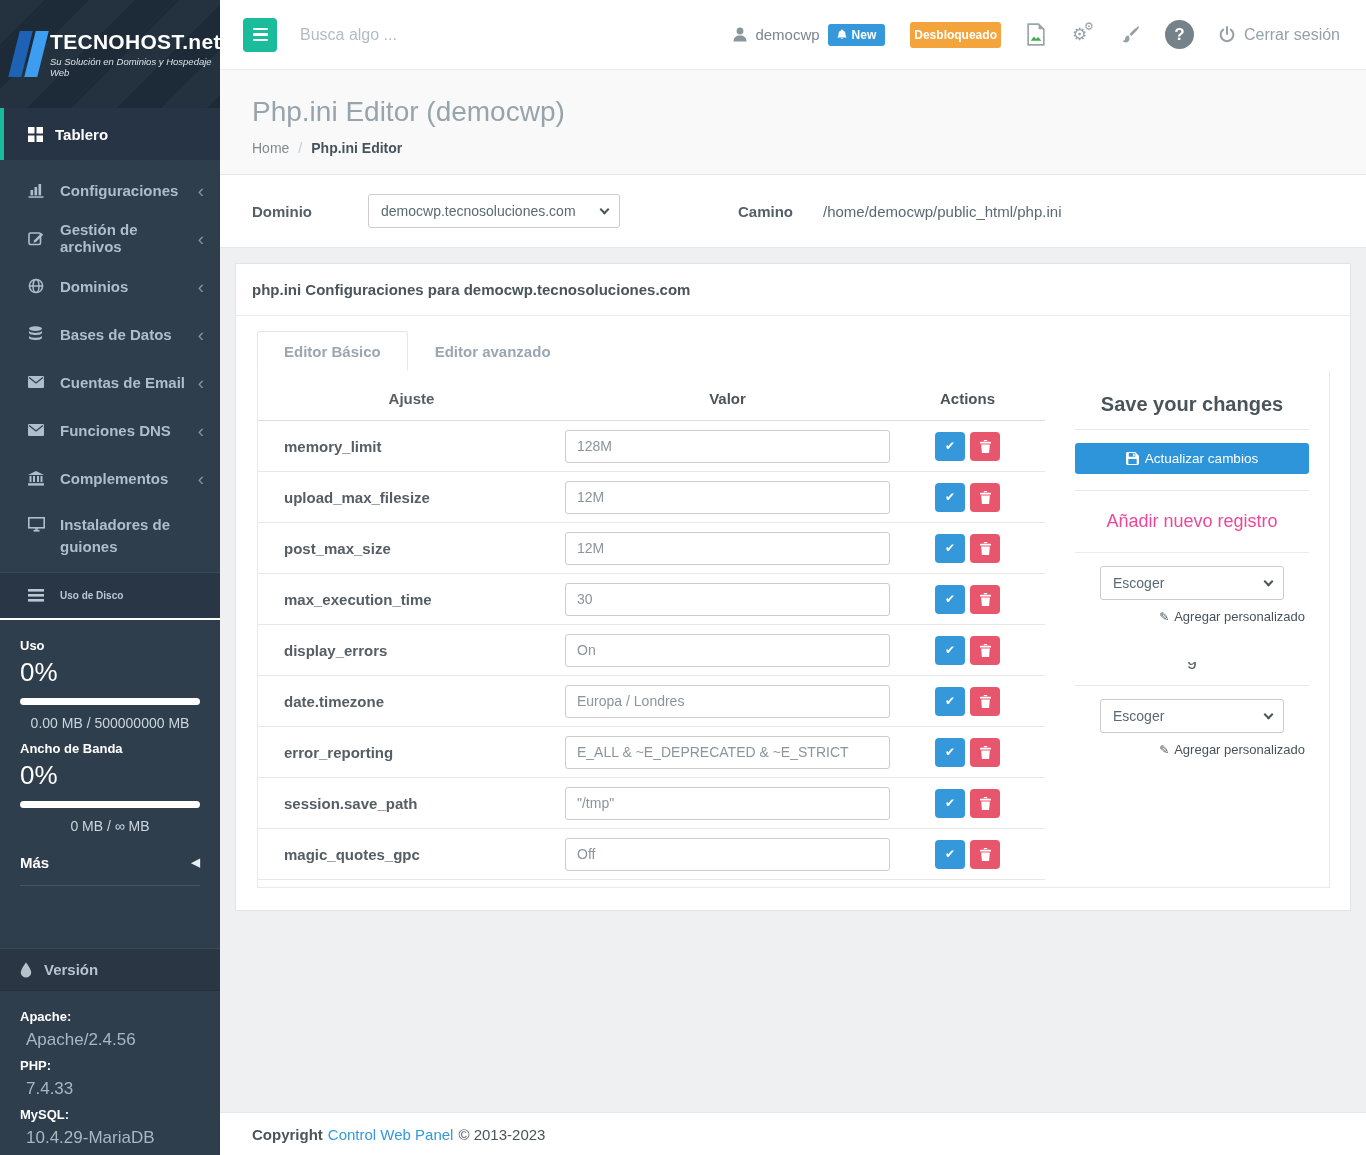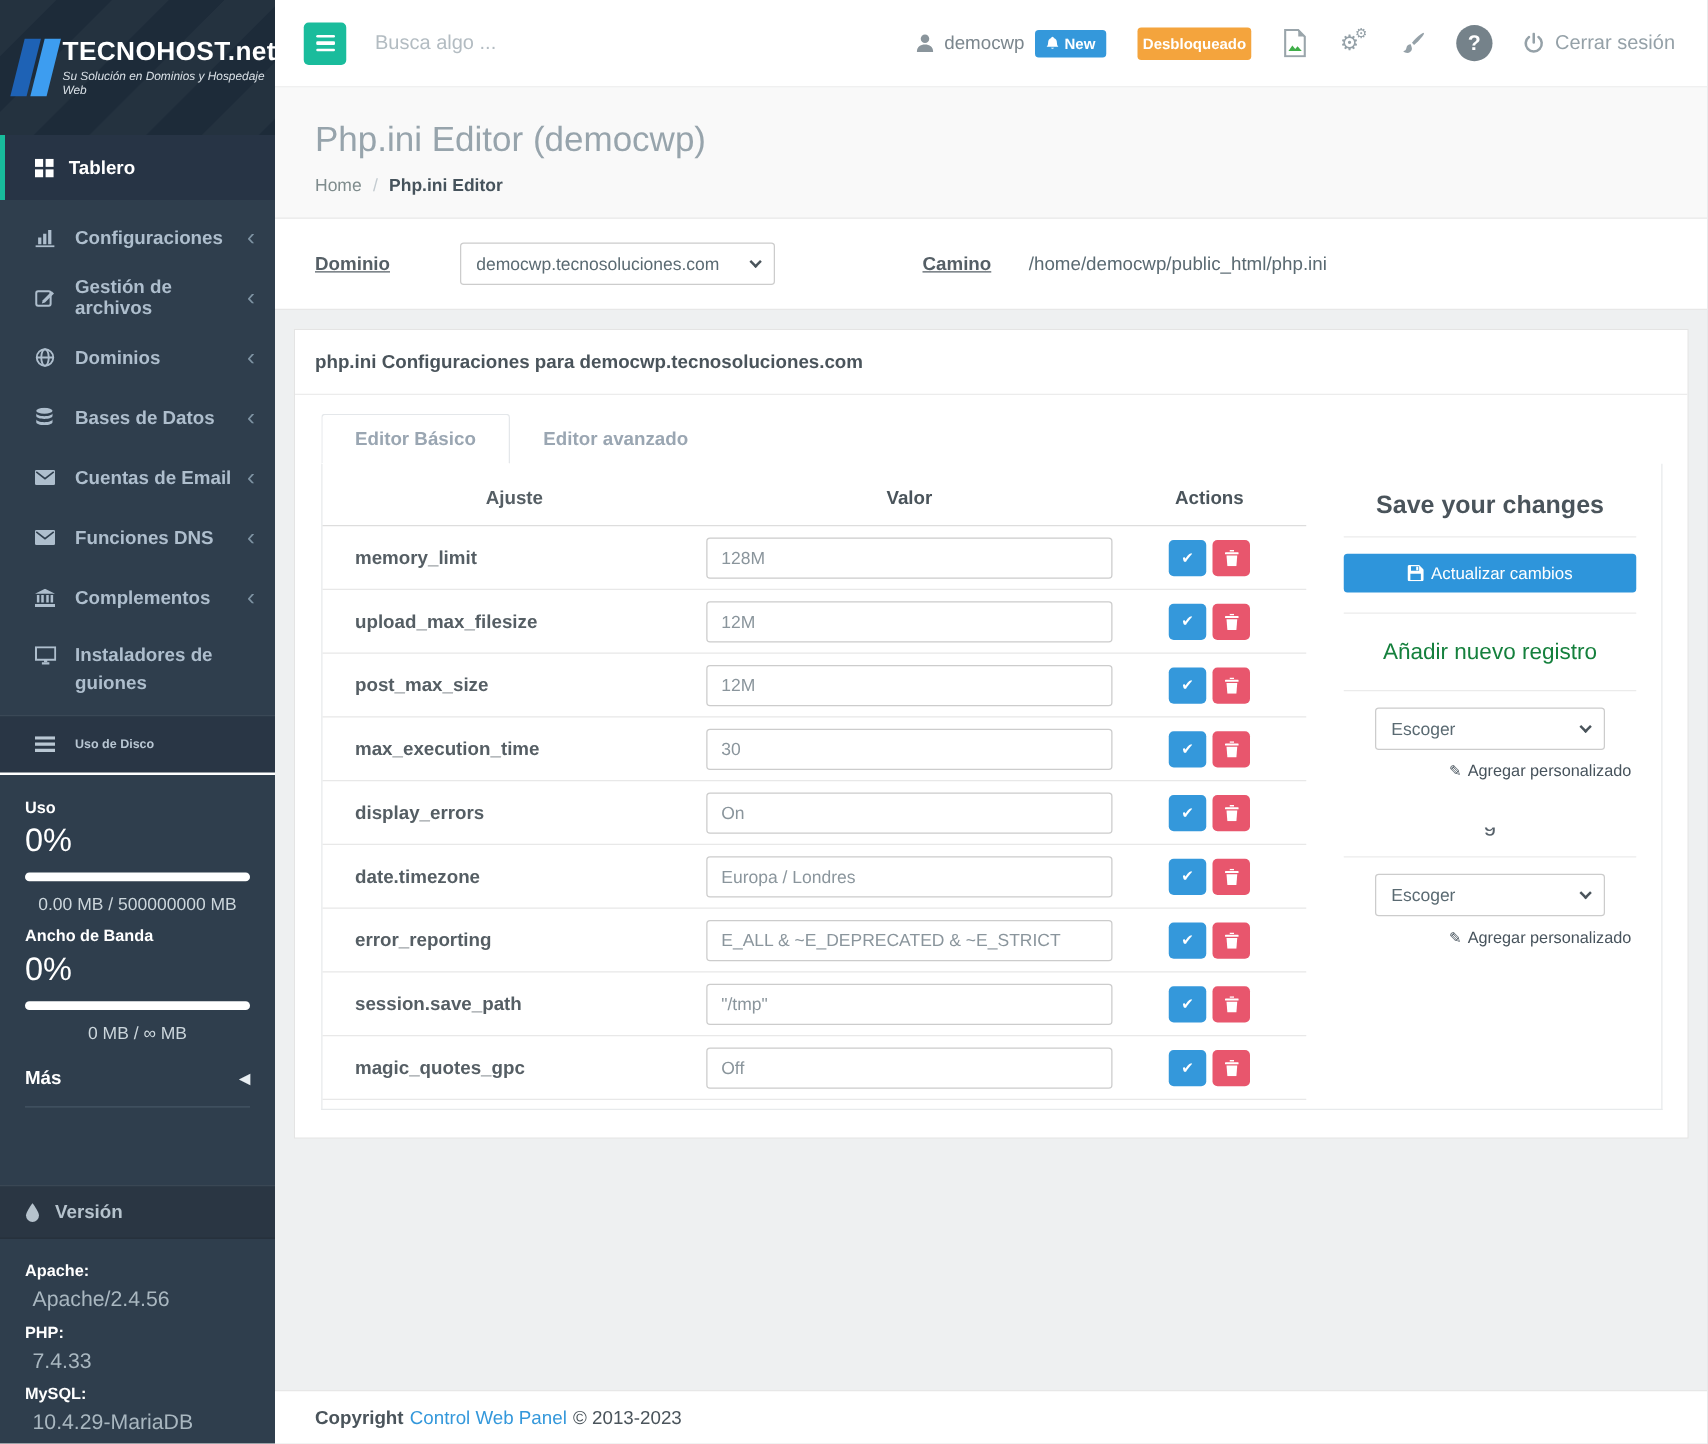--- a/index.html
+++ b/index.html
@@ -64,21 +64,21 @@
 
   
   .page-head { background:#f9f9f9; padding:26px 32px 18px; }
   .page-title { font-size:28px; font-weight:300; color:#97a4ac; }
   .breadcrumb { margin-top:12px; font-size:14px; display:flex; gap:9px; align-items:center; }
   .bc-home { color:#7f8c8d; cursor:pointer; }
   .bc-sep { color:#c3cbd0; }
   .bc-current { color:#46535c; font-weight:bold; }
 
   .domain-bar { background:#fff; border-top:1px solid #e7e7e7; border-bottom:1px solid #e7e7e7; height:74px; display:flex; align-items:center; padding:0 32px; }
-  .db-label { font-size:15px; font-weight:bold; color:#555f66;text-decoration:underline; }
+  .db-label { font-size:15px; font-weight:bold; color:#555f66; }
   .sel-wrap { position:relative; display:inline-block; }
   select.cwp-select { appearance:none; -webkit-appearance:none; font-family:"Liberation Sans",sans-serif; font-size:14px; color:#5a6a72; background:#fff; border:1px solid #ccc; border-radius:3px; height:34px; padding:0 30px 0 12px; cursor:pointer; }
   .sel-arrow { position:absolute; right:12px; top:12px; width:7px; height:7px; border-right:2px solid #4a545b; border-bottom:2px solid #4a545b; transform:rotate(45deg); pointer-events:none; }
   .db-domain-sel select { width:252px; }
   .db-path-label { margin-left:118px; }
   .db-path { margin-left:30px; font-size:15px; color:#5a6a72; }
   .domain-bar .sel-wrap { margin-left:56px; }
 
   
   .content { padding:15px 15px 0; }
@@ -102,21 +102,21 @@
   .c-actions.hdr-c { display:block; }
   .val-input { width:325px; height:33px; border:1px solid #ccc; border-radius:3px; font-family:"Liberation Sans",sans-serif; font-size:14px; color:#8a959c; padding:0 11px; outline:none; }
   .btn-apply { width:30px; height:29px; border:none; border-radius:4px; background:#3498db; color:#fff; font-size:12px; cursor:pointer; display:inline-flex; align-items:center; justify-content:center; }
   .btn-del { width:30px; height:29px; border:none; border-radius:4px; background:#e8566d; cursor:pointer; display:inline-flex; align-items:center; justify-content:center; }
 
   
   .save-col { flex:1; padding:16px 20px 0 30px; }
   .sp-title { text-align:center; font-size:20px; font-weight:bold; color:#4a545b; }
   .sp-hr { border:none; border-top:1px solid #ebebeb; margin:13px 0; }
   .btn-update { width:100%; height:31px; background:#2e95db; color:#fff; border:none; border-radius:3px; font-family:"Liberation Sans",sans-serif; font-size:13.5px; cursor:pointer; display:flex; align-items:center; justify-content:center; gap:6px; }
-  .sp-subtitle { text-align:center; font-size:18px; color:#15803d; line-height:1.3; padding:6px 20px; }
+  .sp-subtitle { text-align:center; font-size:18px; color:#ec4899; line-height:1.3; padding:6px 20px; }
   .sp-select-row { display:flex; justify-content:center; margin-top:5px; }
   .sp-select-row select { width:184px; }
   .sp-link { display:flex; justify-content:flex-end; align-items:center; gap:5px; margin:9px 4px 0 0; font-size:13px; color:#47535c; cursor:pointer; }
   .pencil-glyph { font-size:12px; color:#47535c; }
   .clipped-g { height:9px; overflow:hidden; display:flex; justify-content:center; margin-top:38px; }
   .clipped-g span { display:block; font-size:18px; color:#57616a; margin-top:-13px; }
 
   
   .footer { position:absolute; left:220px; right:0; bottom:0; height:43px; background:#fff; border-top:1px solid #e7e7e7; display:flex; align-items:center; padding-left:32px; font-size:15px; color:#4a545b; }
   .footer b { margin-right:5px; }

